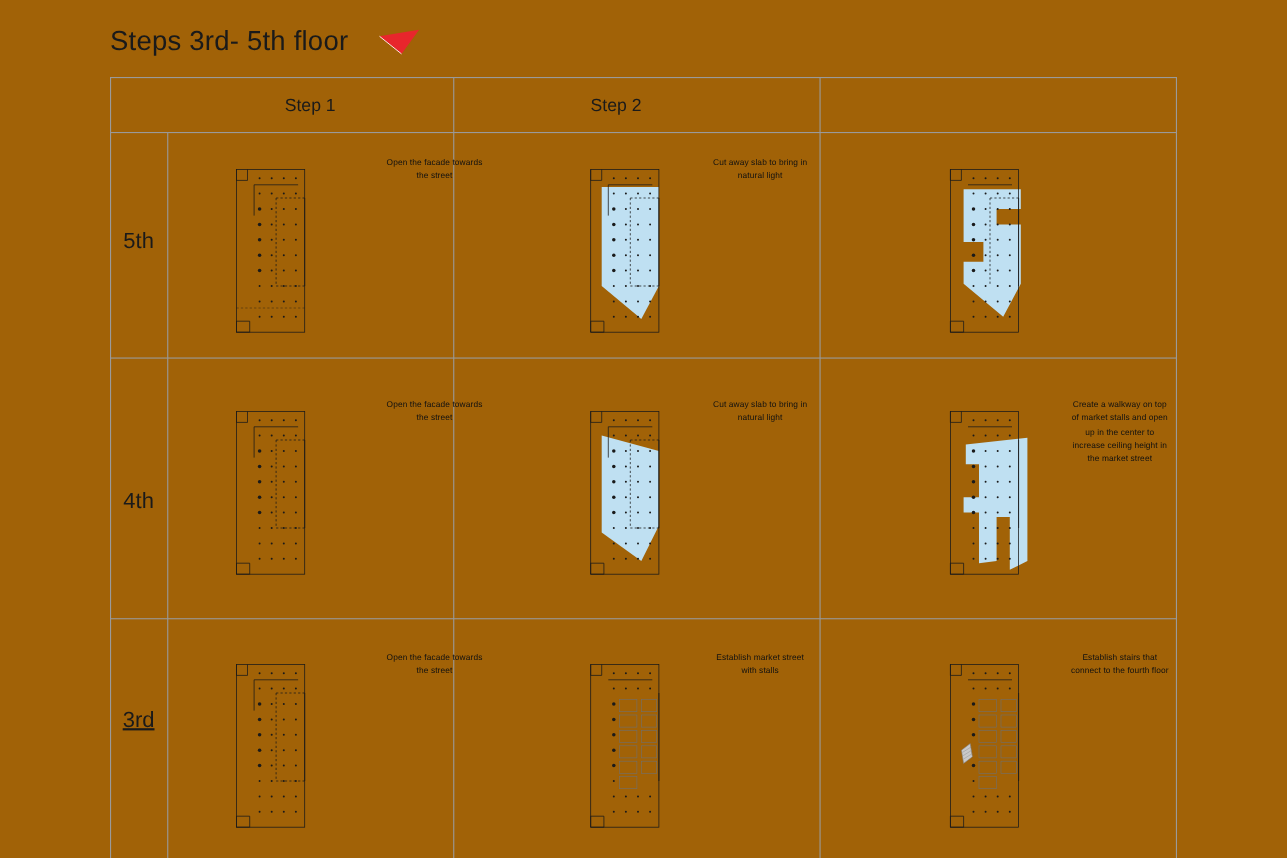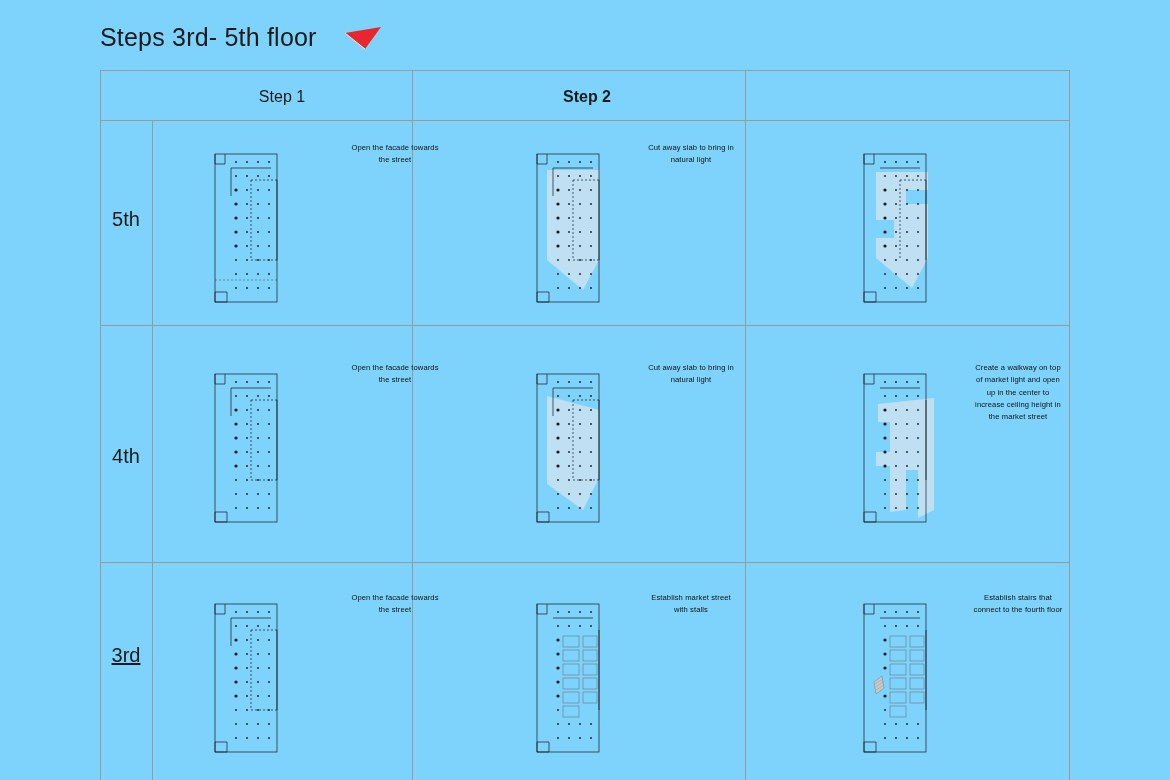--- a/index.html
+++ b/index.html
@@ -13,21 +13,21 @@
     font-family: "Liberation Sans", sans-serif;
     color: #1a1a1a;
     overflow: hidden;
     position: relative;
   }
   .page {
     position: absolute;
     left: 0; top: 0;
     width: 1170px;
     height: 780px;
-    background: #7dd3fc;
+    background: #a16207;
   }
 
   
   .title-row {
     position: absolute;
     left: 100px;
     top: 22px;
     display: flex;
     align-items: center;
     gap: 26px;
@@ -132,21 +132,21 @@
   <div class="hline" style="left:100px; top:325px; width:970px;"></div>
   <div class="hline" style="left:100px; top:562px; width:970px;"></div>
 
   <div class="vline" style="left:100px; top:70px; height:710px;"></div>
   <div class="vline" style="left:152px; top:120px; height:660px;"></div>
   <div class="vline" style="left:412px; top:70px; height:710px;"></div>
   <div class="vline" style="left:745px; top:70px; height:710px;"></div>
   <div class="vline" style="left:1069px; top:70px; height:710px;"></div>
 
   <div class="col-header" style="left:152px; width:260px;">Step 1</div>
-  <div class="col-header" style="left:421px; width:332px;font-weight:bold;">Step 2</div>
+  <div class="col-header" style="left:394px; width:332px;">Step 2</div>
 
   <div class="row-label" style="top:208px;">5th</div>
   <div class="row-label" style="top:445px;">4th</div>
   <div class="row-label" style="top:644px;text-decoration:underline;">3rd</div>
 
   <div class="cell" style="left:153px; top:120px; height:205px;">
     <div class="cell-inner">
       <div class="plan-wrap">
         <svg class="plan-svg" viewBox="0 0 120 175">
           <g stroke="#1a1a1a" fill="none" stroke-width="0.7">
@@ -510,21 +510,21 @@
               <circle cx="46" cy="134" r="0.9"></circle>
               <circle cx="57" cy="134" r="0.9"></circle>
               <circle cx="68" cy="134" r="0.9"></circle>
             <circle cx="35" cy="148" r="0.9"></circle>
               <circle cx="46" cy="148" r="0.9"></circle>
               <circle cx="57" cy="148" r="0.9"></circle>
               <circle cx="68" cy="148" r="0.9"></circle>
           </g>
         </svg>
       </div>
-      <div class="note" style="left:226px;">Create a walkway on top of market light and open up in the center to increase ceiling height in the market street</div>
+      <div class="note" style="left:226px;">Create a walkway on top of market stalls and open up in the center to increase ceiling height in the market street</div>
     </div>
   </div>
 
   <div class="cell" style="left:153px; top:570px; height:205px;">
     <div class="cell-inner">
       <div class="plan-wrap">
         <svg class="plan-svg" viewBox="0 0 120 175">
           <g stroke="#1a1a1a" fill="none" stroke-width="0.7">
             <rect x="14" y="14" width="62" height="148"></rect>
             <path d="M14 14 L14 24 L24 24 L24 14"></path>

